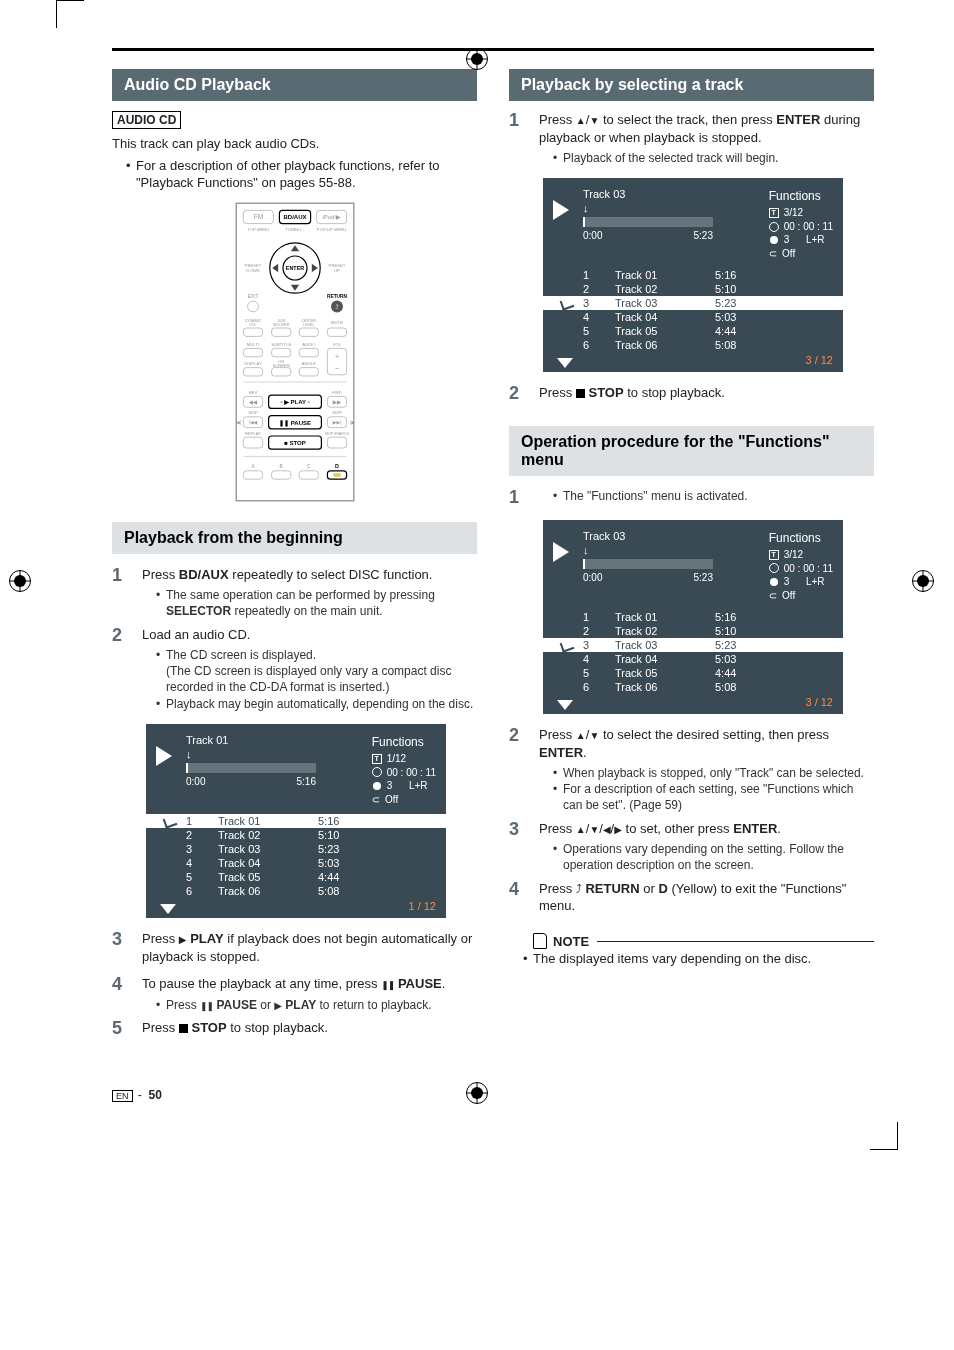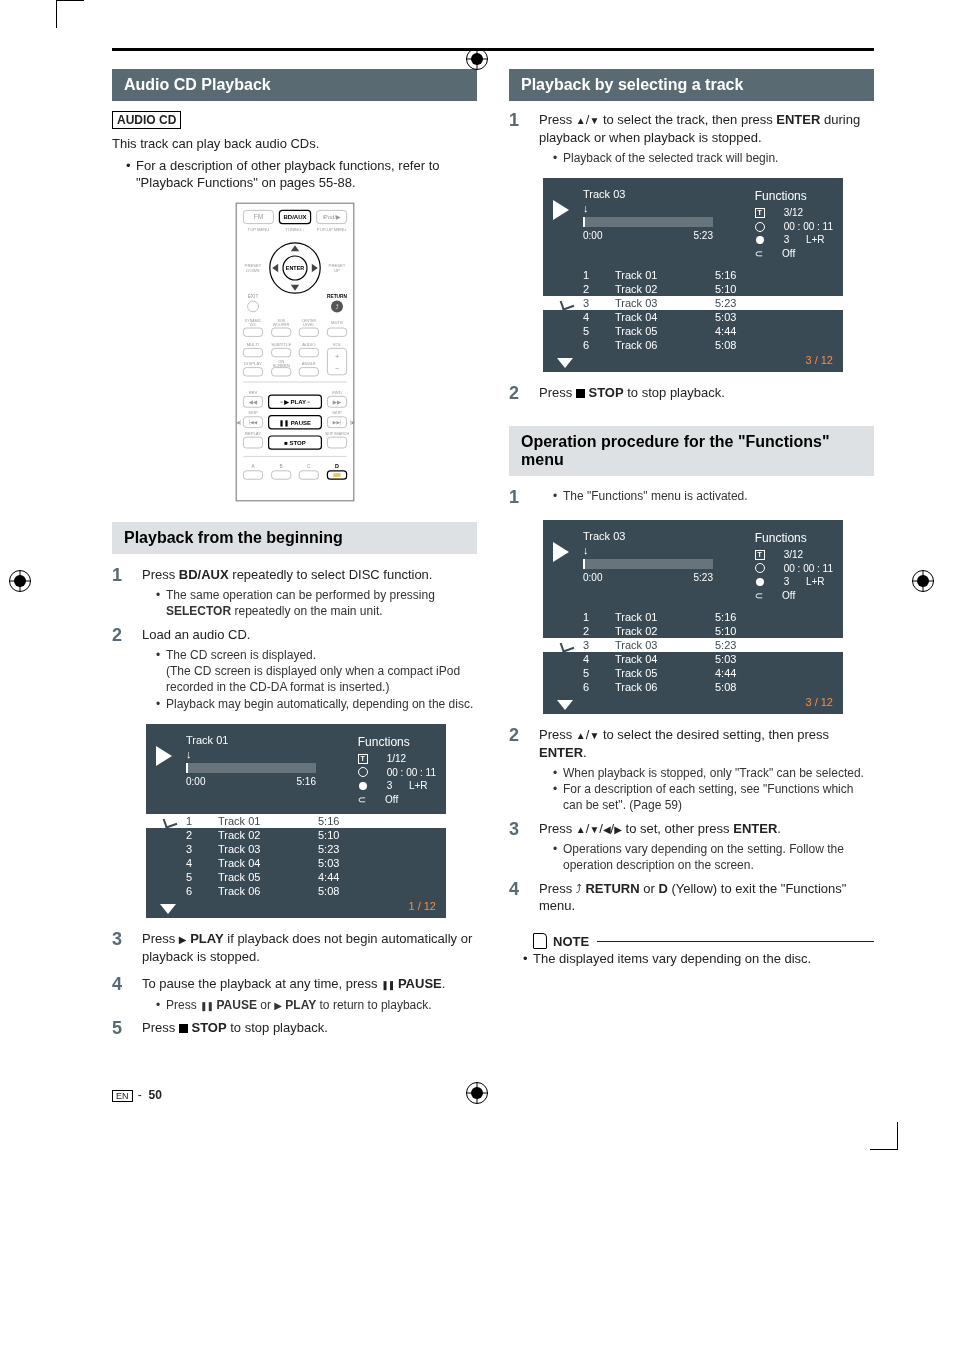--- a/index.html
+++ b/index.html
@@ -45,21 +45,21 @@
   .cd-head { display: flex; padding: 10px 10px 8px 10px; gap: 10px; }
   .cd-play-icon { width: 0; height: 0; border-top: 10px solid transparent; border-bottom: 10px solid transparent; border-left: 16px solid #fff; margin-top: 12px; margin-right: 4px; }
   .cd-titlecol { flex: 1; }
   .cd-track-title { margin-bottom: 2px; }
   .cd-arrow-down { margin-bottom: 3px; }
   .cd-progress-bg { background: #68747c; height: 10px; width: 130px; position: relative; margin-top: 2px; }
   .cd-progress-fg { background: #fff; height: 10px; width: 2px; }
   .cd-time-row { display: flex; justify-content: space-between; width: 130px; margin-top: 3px; font-size: 10px; align-items: center; }
   .cd-functions { font-size: 10px; line-height: 1.35; }
   .cd-func-title { font-size: 12px; margin-bottom: 2px; }
-  .cd-func-row { display: flex; align-items: center; gap: 19px; }
+  .cd-func-row { display: flex; align-items: center; gap: 5px; }
   .ic-sq { width: 10px; height: 10px; border: 1px solid #fff; font-size: 7px; line-height: 8px; text-align: center; font-weight: bold; }
   .ic-circ { width: 10px; height: 10px; border: 1px solid #fff; border-radius: 50%; }
   .ic-dot { width: 8px; height: 8px; background: #fff; border-radius: 50%; margin: 1px; }
   .ic-repeat::after { content: "⊂"; font-size: 10px; }
 
   .cd-list { }
   .cd-list-row { display: flex; padding: 1px 10px 1px 40px; gap: 20px; }
   .cd-list-row .num { width: 12px; }
   .cd-list-row .name { width: 80px; }
   .cd-list-row.selected { background: #fff; color: #3a4a54; position: relative; }
@@ -239,21 +239,21 @@
               <li class="sub"><span>The same operation can be performed by pressing </span><strong>SELECTOR</strong><span> repeatedly on the main unit.</span></li>
             </ul>
         </div>
       </div>
 
       <div class="step">
         <div class="step-num">2</div>
         <div class="step-body">
           <p>Load an audio CD.</p>
           <ul>
-            <li class="sub"><span>The CD screen is displayed.</span><br><span>(The CD screen is displayed only when a compact iPod recorded in the CD-DA format is inserted.)</span></li>
+            <li class="sub"><span>The CD screen is displayed.</span><br><span>(The CD screen is displayed only vary a compact disc recorded in the CD-DA format is inserted.)</span></li>
             <li class="sub">Playback may begin automatically, depending on the disc.</li>
           </ul>
         </div>
       </div>
 
       
       <div class="cd-screen">
     <div class="cd-head">
       <div class="cd-play-icon"></div>
       <div class="cd-titlecol">

